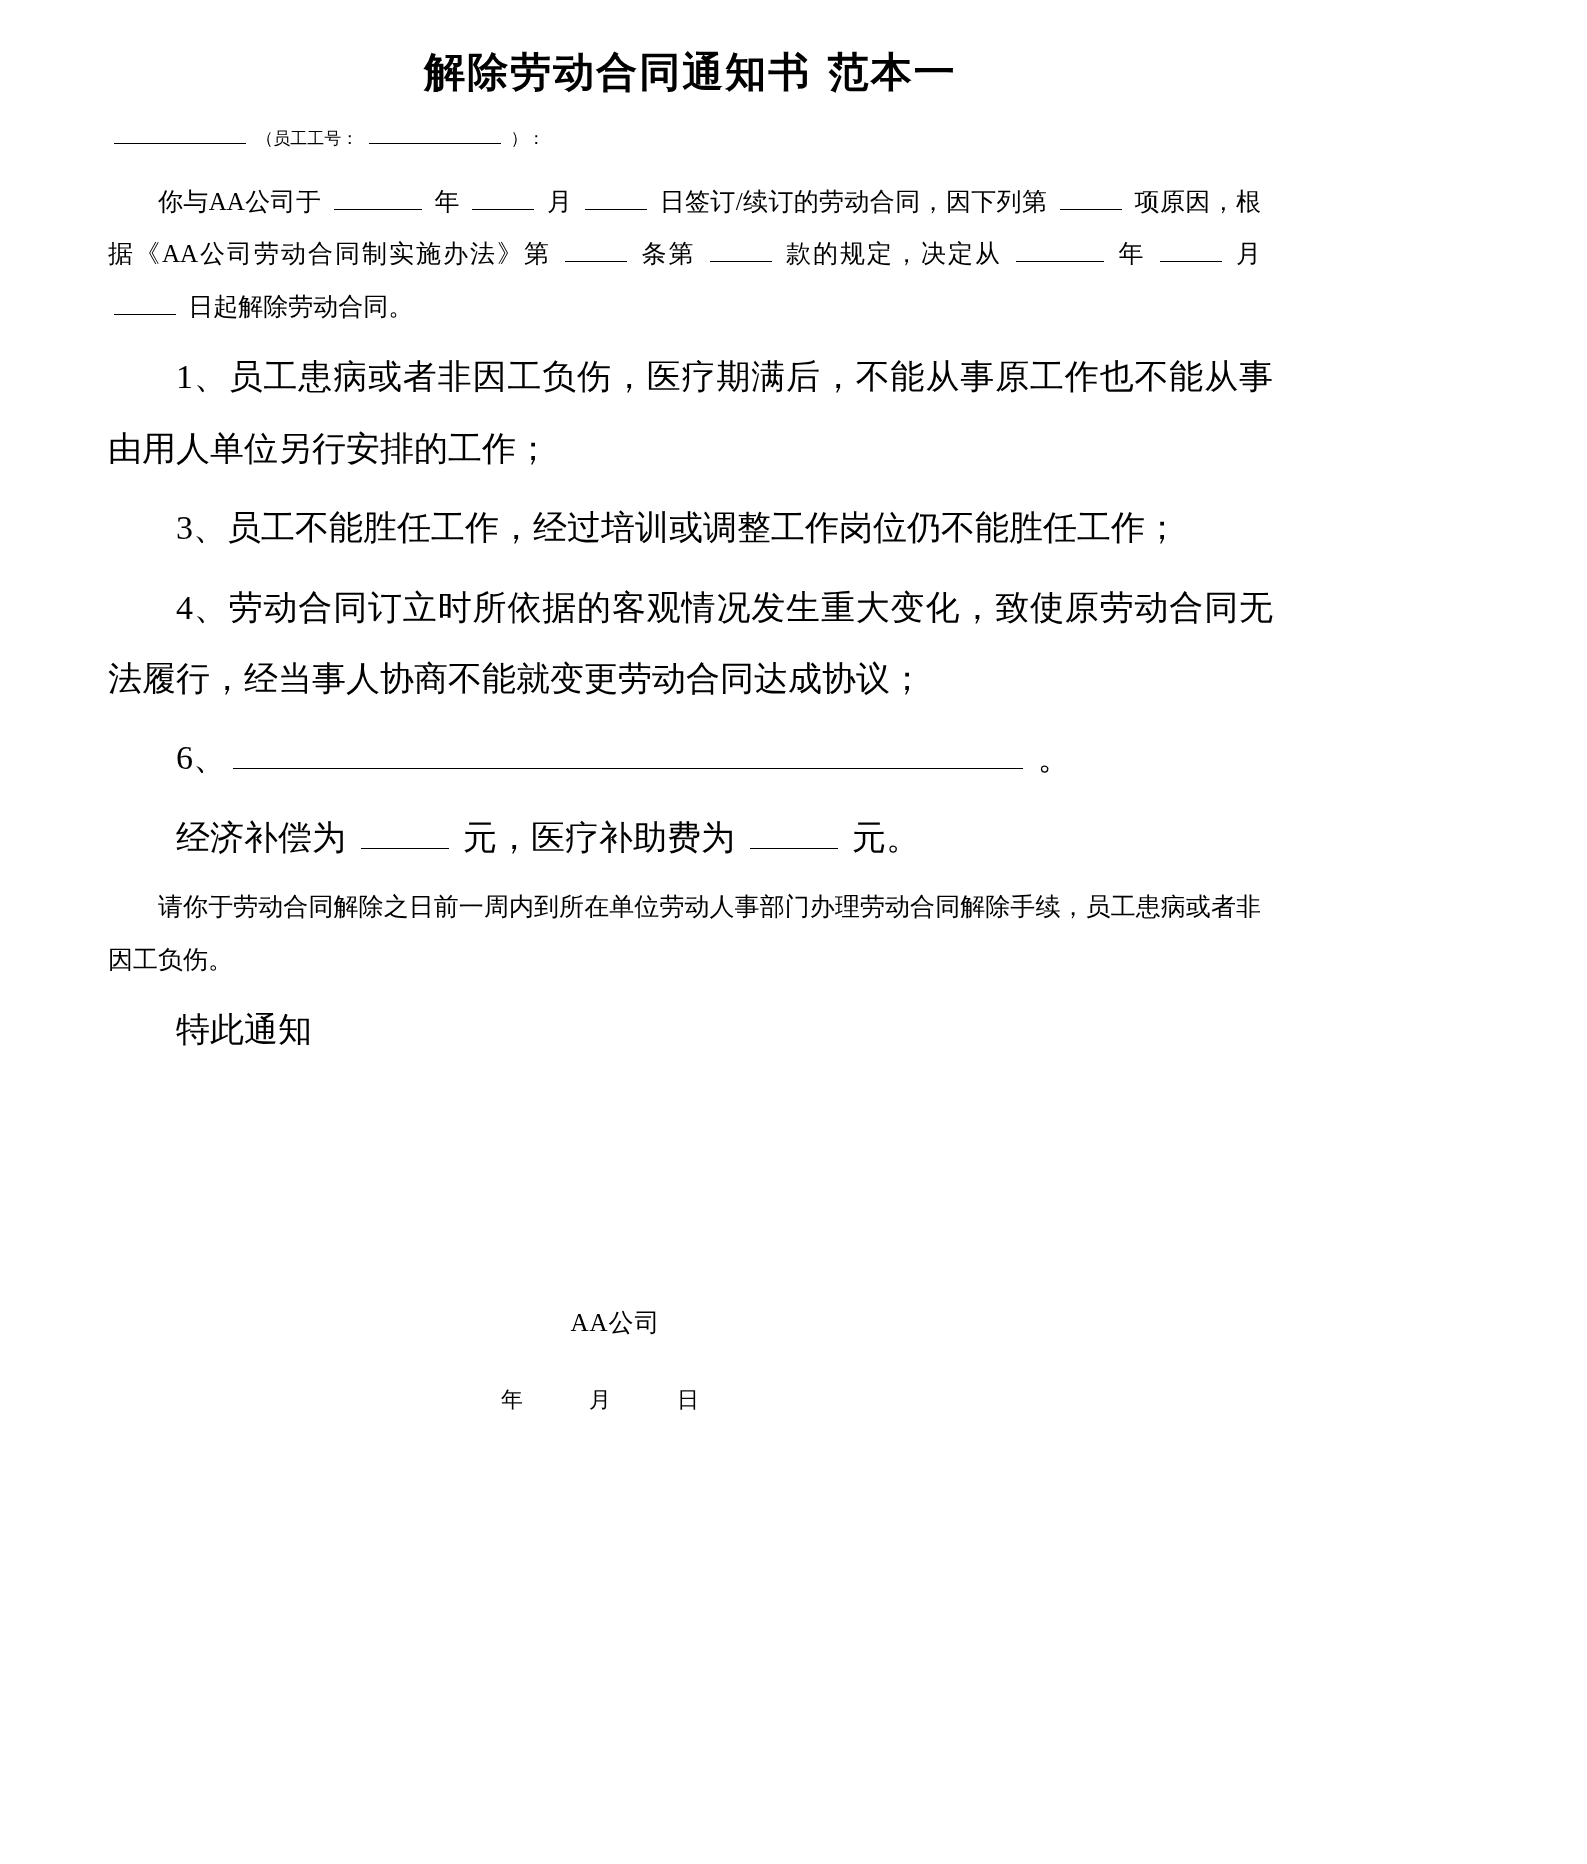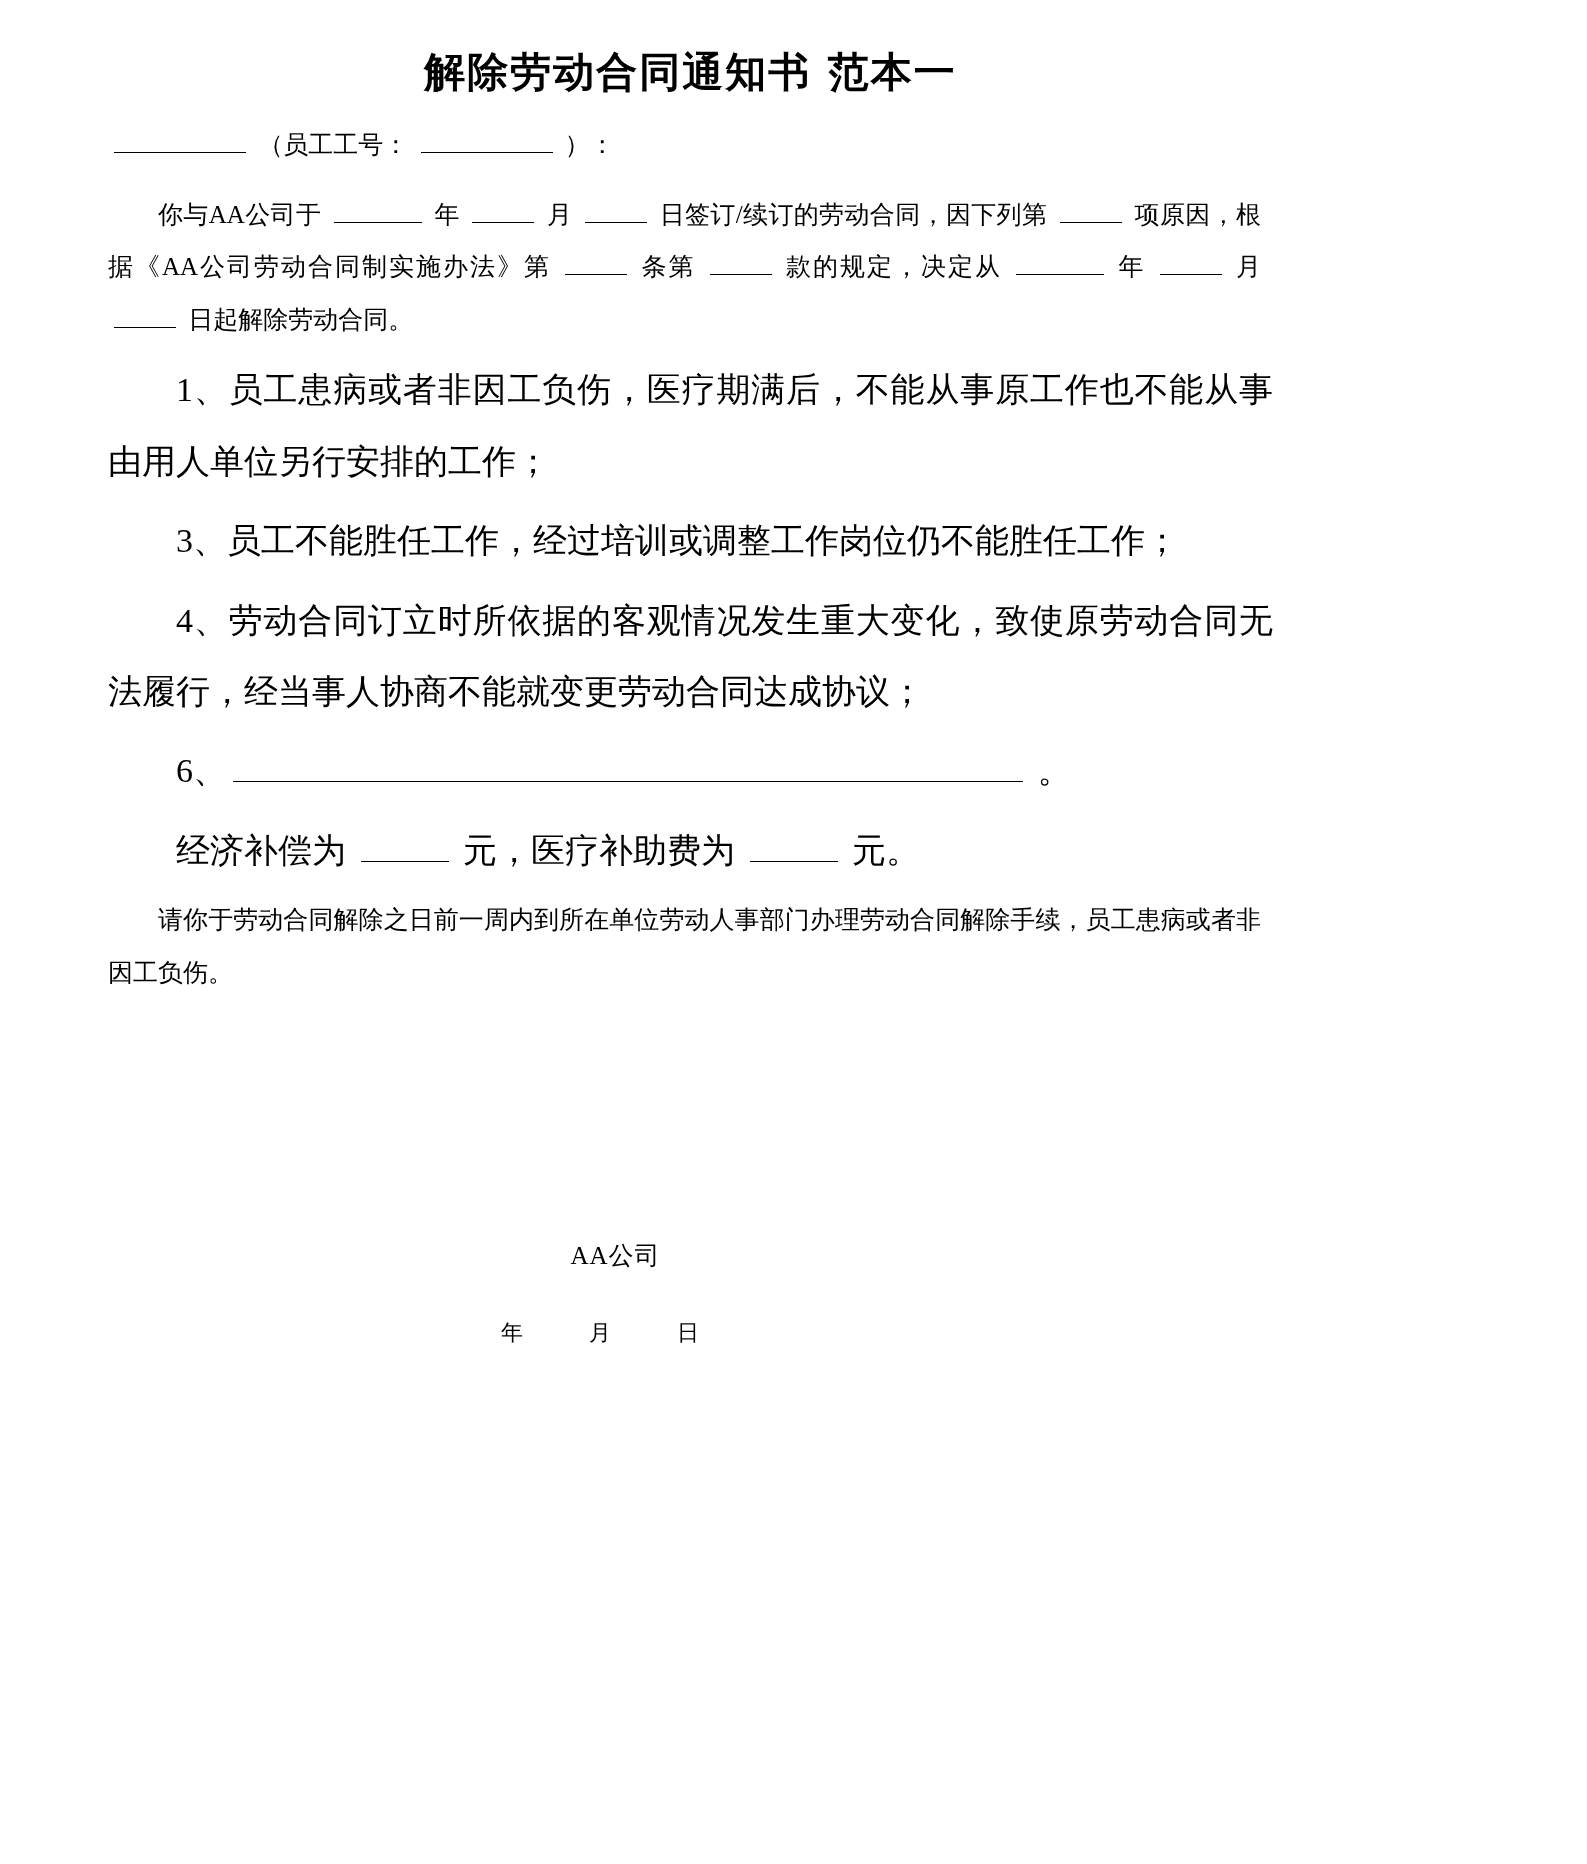--- a/index.html
+++ b/index.html
@@ -24,21 +24,21 @@
   .doc-title {
     text-align: center;
     font-family: "DejaVu Serif", "Liberation Serif", serif;
     font-weight: bold;
     font-size: 41px;
     letter-spacing: 2px;
     margin: 14px 0 26px 0;
     line-height: 1.2;
   }
   .addressee-line {
-    font-size: 25px;
+    font-size: 17px;
     line-height: 1.6;
     margin: 0 0 24px 0;
     white-space: nowrap;
   }
   .para {
     font-size: 25px;
     line-height: 2.1;
     margin: 0 12px 8px 0;
     text-align: justify;
     text-justify: inter-ideograph;
@@ -134,20 +134,21 @@
   <p class="item">
     <span>经济补偿为</span>
     <span class="blank b-md"></span>
     <span>元，医疗补助费为</span>
     <span class="blank b-md"></span>
     <span>元。</span>
   </p>
 
   <p class="para indent">请你于劳动合同解除之日前一周内到所在单位劳动人事部门办理劳动合同解除手续，员工患病或者非因工负伤。</p>
 
+  <p class="item">特此通知</p>
 
   <div class="spacer-big"></div>
 
   <div class="sign-block">
     <div class="sign-company">AA公司</div>
     <div class="sign-date">
       <span>年</span>
       <span class="gap-1"></span>
       <span>月</span>
       <span class="gap-1"></span>

